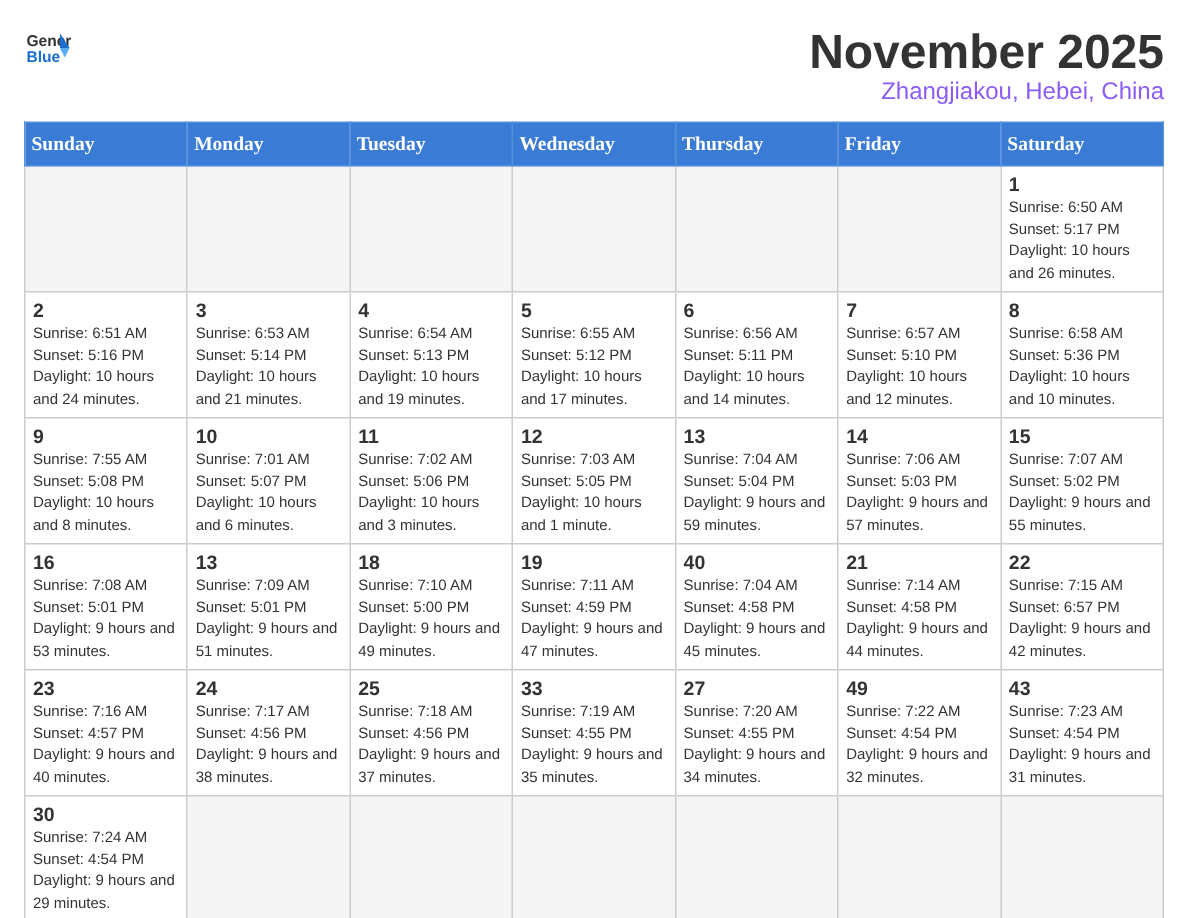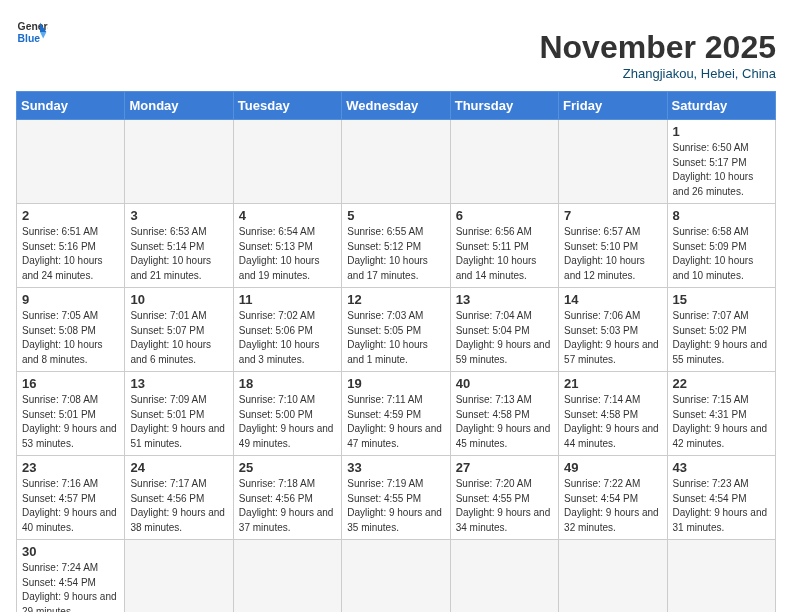--- a/index.html
+++ b/index.html
@@ -20,44 +20,44 @@
       display: flex;
       align-items: center;
       gap: 4px;
     }
     .logo-icon {
       width: 32px;
       height: 32px;
     }
     .title-block {
       text-align: right;
-      margin-top: 13px;
     }
     .month-title {
       font-size: 32px;
       font-weight: bold;
       color: #333;
     }
     .subtitle {
-      font-size: 13px;
-      color: #0c4a6e;
+      font-size: 16px;
+      color: #8b5cf6;
     }
     .calendar {
       width: 100%;
       border-collapse: collapse;
       border: 1px solid #ccc;
     }
     .calendar th {
       background-color: #3a7bd5;
       color: #fff;
       font-size: 13px;
       font-weight: bold;
       padding: 6px 4px;
       text-align: left;
       border: 1px solid #5590dd;
+      font-family: Liberation Serif, serif;
     }
     .calendar td {
       width: 108px;
       vertical-align: top;
       padding: 4px 5px;
       font-size: 10.5px;
       color: #333;
       border: 1px solid #ccc;
       background: #fff;
       min-height: 70px;
@@ -159,28 +159,28 @@
         </td>
         <td>
           <span class="day-number">7</span>
           <div class="day-info">Sunrise: 6:57 AM
 Sunset: 5:10 PM
 Daylight: 10 hours and 12 minutes.</div>
         </td>
         <td>
           <span class="day-number">8</span>
           <div class="day-info">Sunrise: 6:58 AM
-Sunset: 5:09 PM
+Sunset: 5:36 PM
 Daylight: 10 hours and 10 minutes.</div>
         </td>
       </tr>
       <tr>
         <td>
           <span class="day-number">9</span>
-          <div class="day-info">Sunrise: 7:05 AM
+          <div class="day-info">Sunrise: 7:55 AM
 Sunset: 5:08 PM
 Daylight: 10 hours and 8 minutes.</div>
         </td>
         <td>
           <span class="day-number">10</span>
           <div class="day-info">Sunrise: 7:01 AM
 Sunset: 5:07 PM
 Daylight: 10 hours and 6 minutes.</div>
         </td>
         <td>
@@ -234,34 +234,34 @@
 Daylight: 9 hours and 49 minutes.</div>
         </td>
         <td>
           <span class="day-number">19</span>
           <div class="day-info">Sunrise: 7:11 AM
 Sunset: 4:59 PM
 Daylight: 9 hours and 47 minutes.</div>
         </td>
         <td>
           <span class="day-number">40</span>
-          <div class="day-info">Sunrise: 7:13 AM
+          <div class="day-info">Sunrise: 7:04 AM
 Sunset: 4:58 PM
 Daylight: 9 hours and 45 minutes.</div>
         </td>
         <td>
           <span class="day-number">21</span>
           <div class="day-info">Sunrise: 7:14 AM
 Sunset: 4:58 PM
 Daylight: 9 hours and 44 minutes.</div>
         </td>
         <td>
           <span class="day-number">22</span>
           <div class="day-info">Sunrise: 7:15 AM
-Sunset: 4:31 PM
+Sunset: 6:57 PM
 Daylight: 9 hours and 42 minutes.</div>
         </td>
       </tr>
       <tr>
         <td>
           <span class="day-number">23</span>
           <div class="day-info">Sunrise: 7:16 AM
 Sunset: 4:57 PM
 Daylight: 9 hours and 40 minutes.</div>
         </td>

